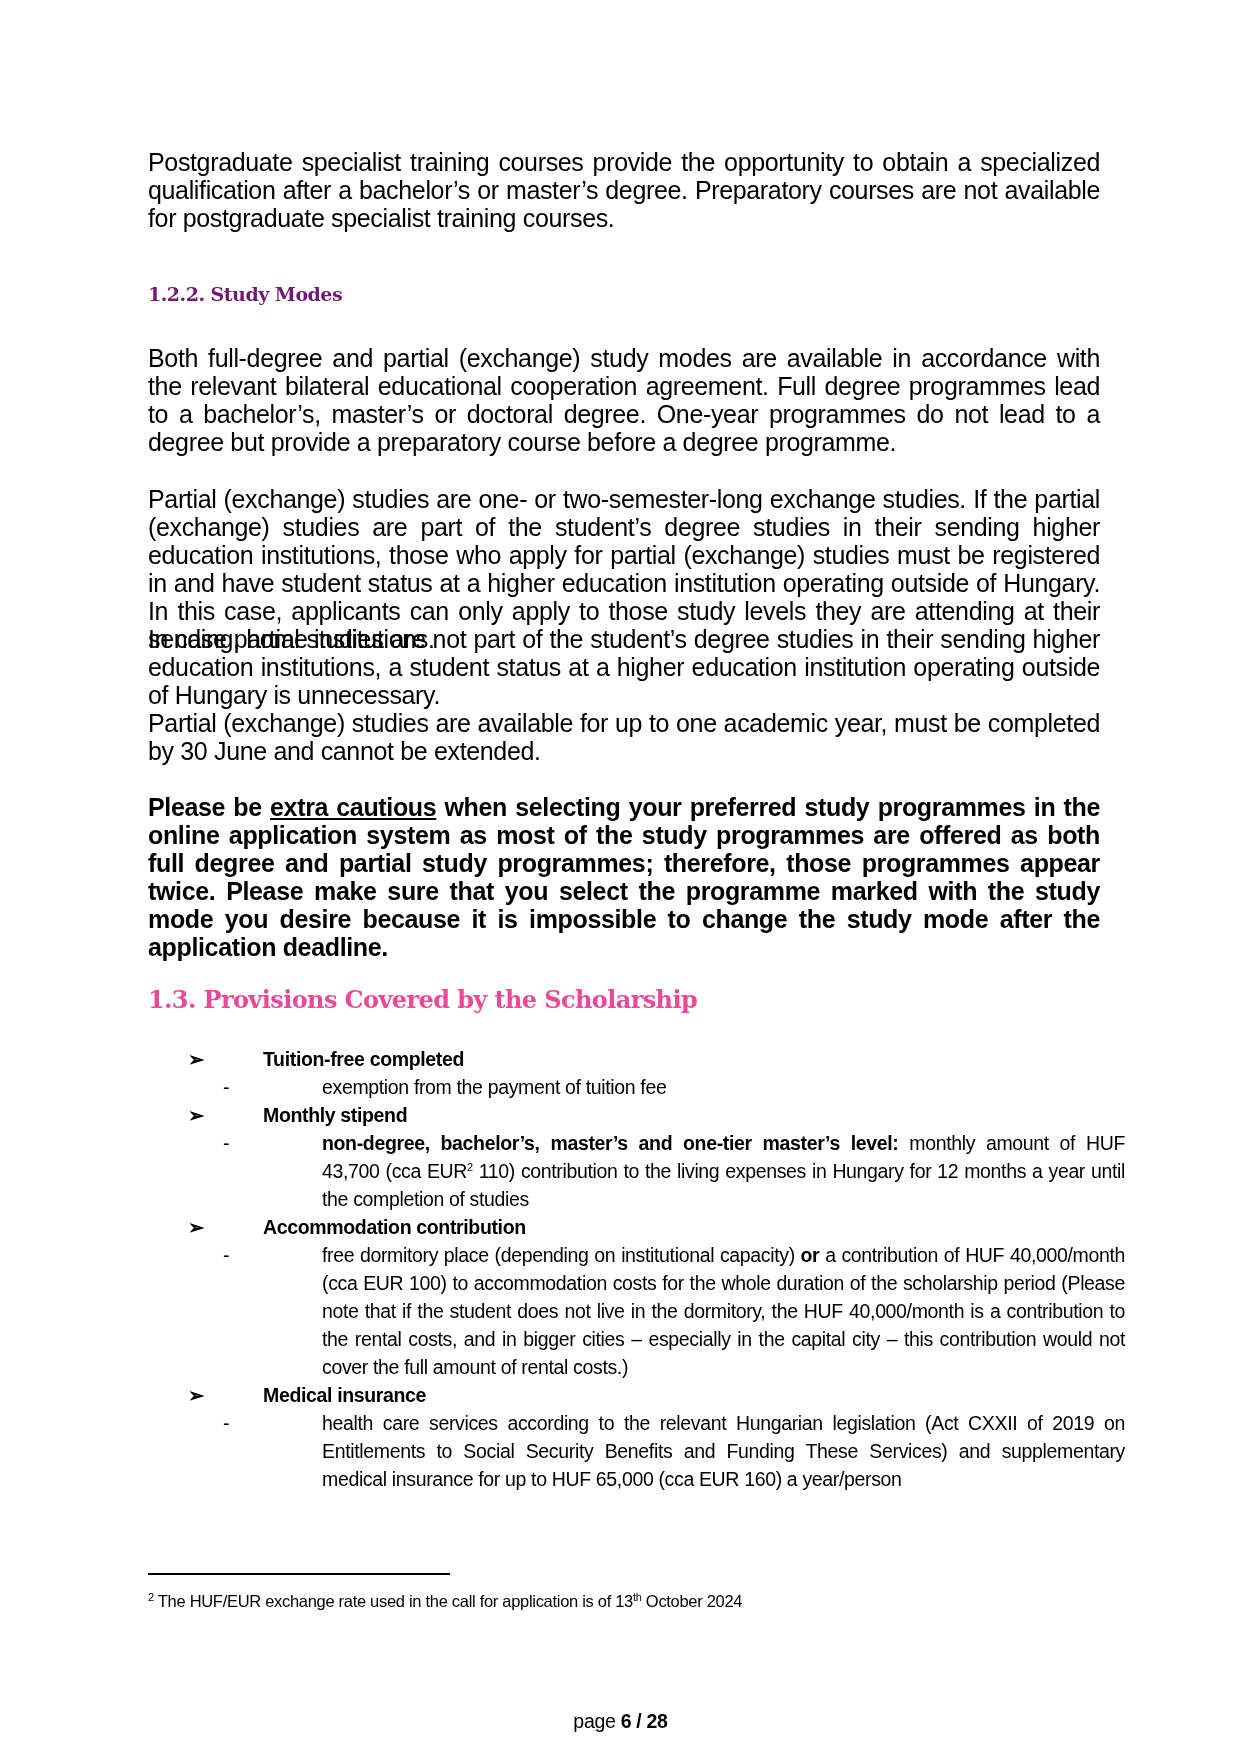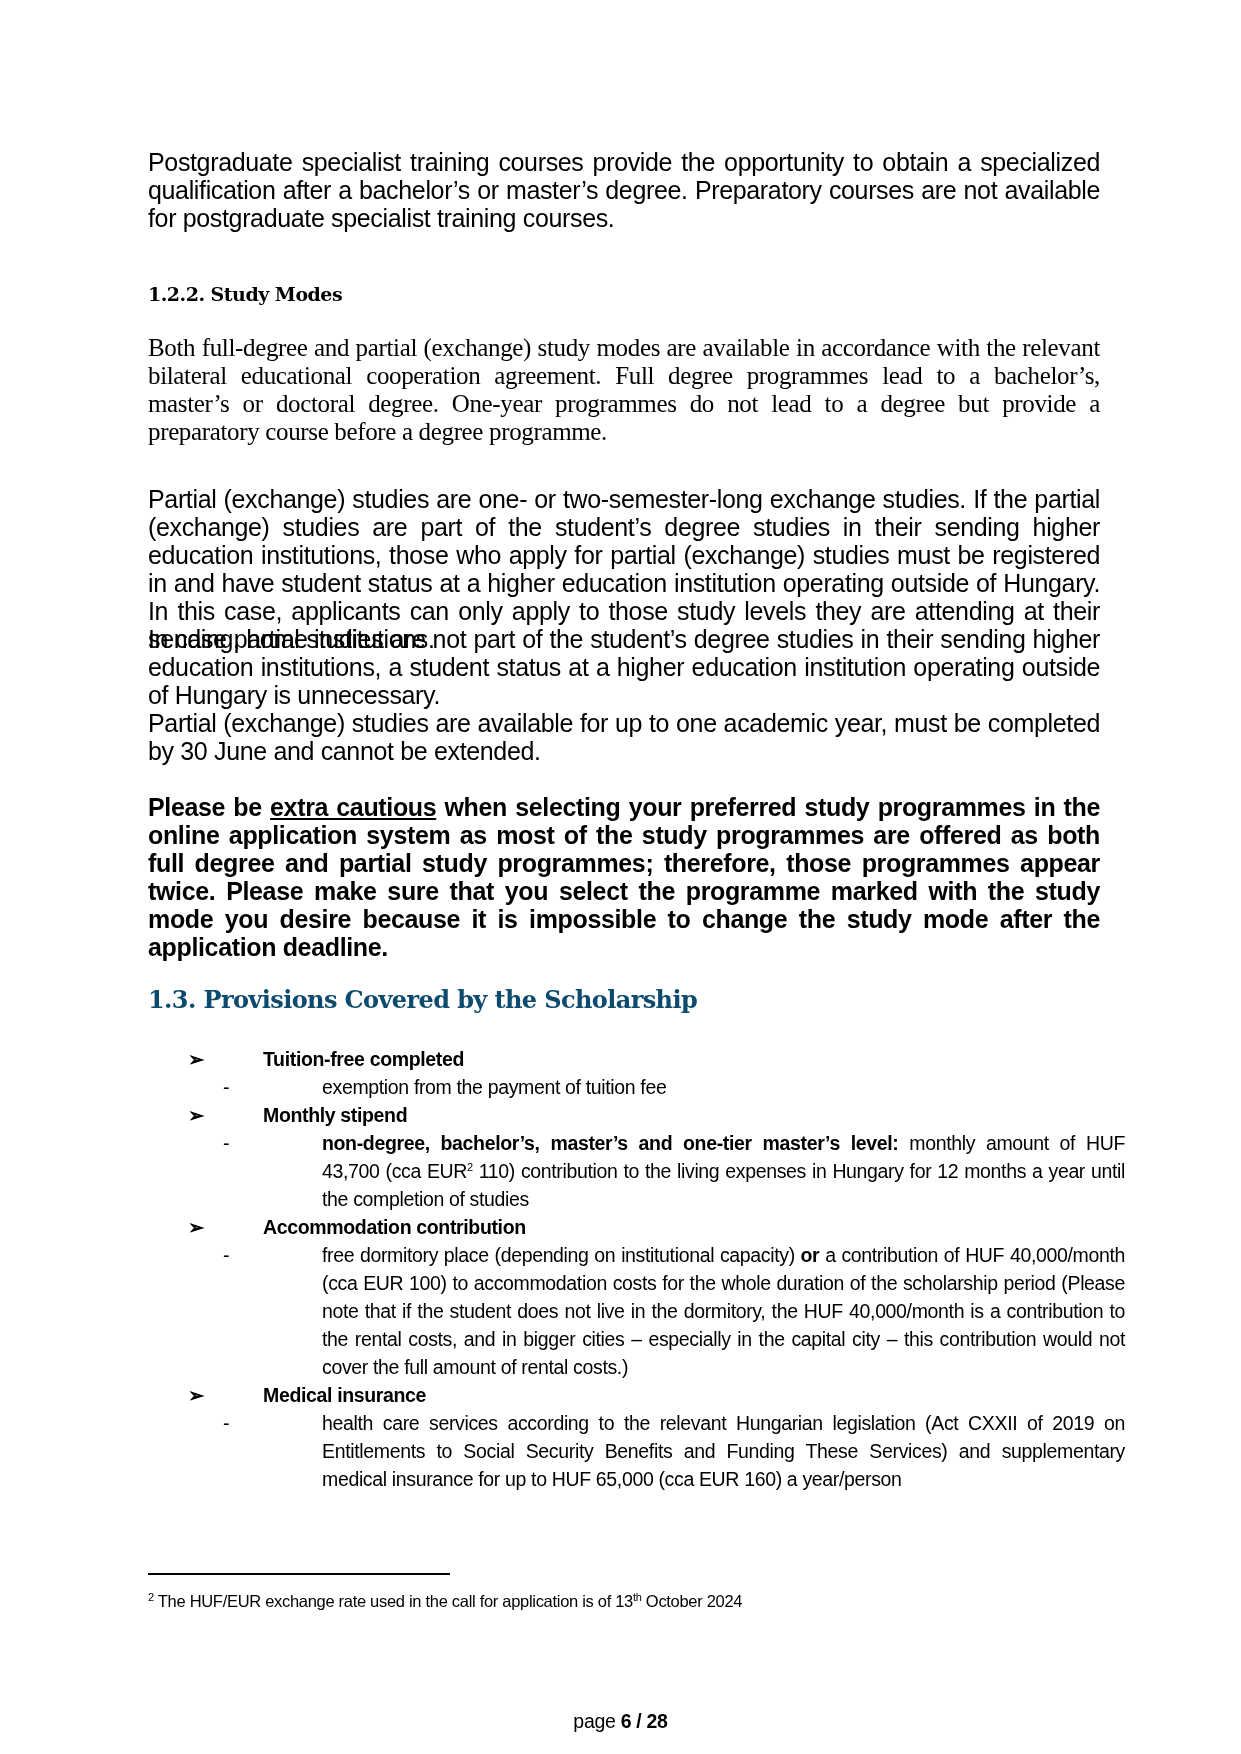--- a/index.html
+++ b/index.html
@@ -2,22 +2,22 @@
 <html><head>
 <meta charset="utf-8">
 <style>
   html, body { margin: 0; padding: 0; background: #ffffff; }
   body { width: 1241px; height: 1754px; position: relative; overflow: hidden;
          font-family: "Liberation Sans", sans-serif; color: #000; }
   .page { position: absolute; left: 148px; top: 0; width: 952px; }
   .p { font-size: 25px; line-height: 28px; text-align: justify; margin: 0; letter-spacing: -0.35px; word-spacing: 0px; }
   .bold { font-weight: bold; }
   .u { text-decoration: underline; }
-  .h3 { font-family: "DejaVu Serif", "Liberation Serif", serif; font-weight: bold; color: #000000; font-size: 19px; margin: 0; letter-spacing: -0.5px; }
-  .h2 { font-family: "DejaVu Serif", "Liberation Serif", serif; font-weight: bold; color: #0c4a6e; font-size: 24px; margin: 0; letter-spacing: -0.6px; }
+  .h3 { font-family: "DejaVu Serif", "Liberation Serif", serif; font-weight: bold; color: #701a75; font-size: 19px; margin: 0; letter-spacing: -0.5px; }
+  .h2 { font-family: "DejaVu Serif", "Liberation Serif", serif; font-weight: bold; color: #ec4899; font-size: 24px; margin: 0; letter-spacing: -0.6px; }
   .abs { position: absolute; left: 0; width: 952px; }
   .bullet { position: absolute; left: 40px; width: 912px; font-size: 19.5px; line-height: 28px; letter-spacing: -0.35px; }
   .arrow { position: absolute; left: 0; top: 0; width: 20px; font-weight: bold; }
   .bullet-label { position: absolute; left: 75px; top: 0; font-weight: bold; white-space: nowrap; }
   .sub { position: absolute; left: 75px; width: 877px; font-size: 19.5px; line-height: 28px; letter-spacing: -0.35px; }
   .dash { position: absolute; left: 0; top: 0; width: 20px; }
   .sub-text { position: absolute; left: 74px; width: 803px; text-align: justify; margin-left: 25px; }
   sup { font-size: 11px; line-height: 0; vertical-align: super; }
   .fn-rule { position: absolute; left: 148px; top: 1573px; width: 302px; height: 1px; background: #000; border-top: 1px solid #000; }
   .footnote { position: absolute; left: 148px; top: 1590px; font-size: 16.5px; line-height: 22px; letter-spacing: -0.3px; white-space: nowrap; }
@@ -25,21 +25,21 @@
 </style>
 </head>
 <body>
 
 <div class="page">
 
   <p class="p abs" style="top:148px;">Postgraduate specialist training courses provide the opportunity to obtain a specialized qualification after a bachelor’s or master’s degree. Preparatory courses are not available for postgraduate specialist training courses.</p>
 
   <h3 class="h3 abs" style="top:283px;">1.2.2. Study Modes</h3>
 
-  <p class="p abs" style="top:334px;font-family:Liberation Serif, serif;">Both full-degree and partial (exchange) study modes are available in accordance with the relevant bilateral educational cooperation agreement. Full degree programmes lead to a bachelor’s, master’s or doctoral degree. One-year programmes do not lead to a degree but provide a preparatory course before a degree programme.</p>
+  <p class="p abs" style="top:344px;">Both full-degree and partial (exchange) study modes are available in accordance with the relevant bilateral educational cooperation agreement. Full degree programmes lead to a bachelor’s, master’s or doctoral degree. One-year programmes do not lead to a degree but provide a preparatory course before a degree programme.</p>
 
   <p class="p abs" style="top:485px;">Partial (exchange) studies are one- or two-semester-long exchange studies. If the partial (exchange) studies are part of the student’s degree studies in their sending higher education institutions, those who apply for partial (exchange) studies must be registered in and have student status at a higher education institution operating outside of Hungary. In this case, applicants can only apply to those study levels they are attending at their sending, home institutions.</p>
 
   <p class="p abs" style="top:625px;">In case partial studies are not part of the student’s degree studies in their sending higher education institutions, a student status at a higher education institution operating outside of Hungary is unnecessary.</p>
 
   <p class="p abs" style="top:709px;">Partial (exchange) studies are available for up to one academic year, must be completed by 30 June and cannot be extended.</p>
 
   <p class="p abs bold" style="top:793px;"><span>Please be </span><span class="u">extra cautious</span><span> when selecting your preferred study programmes in the online application system as most of the study programmes are offered as both full degree and partial study programmes; therefore, those programmes appear twice. Please make sure that you select the programme marked with the study mode you desire because it is impossible to change the study mode after the application deadline.</span></p>
 
   <h2 class="h2 abs" style="top:985px;">1.3. Provisions Covered by the Scholarship</h2>

